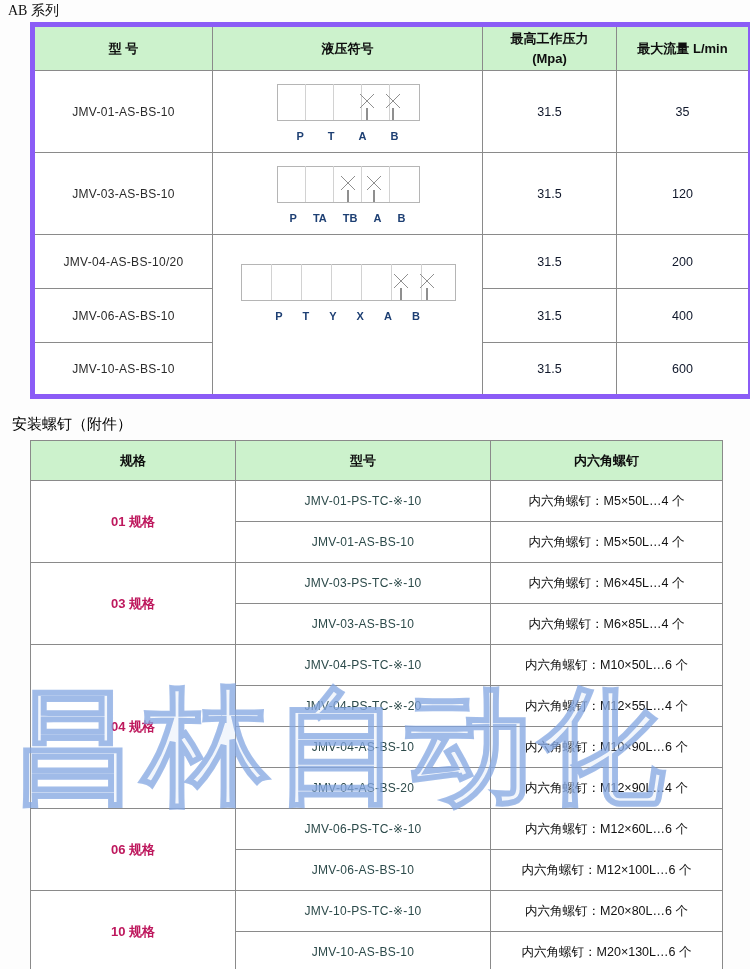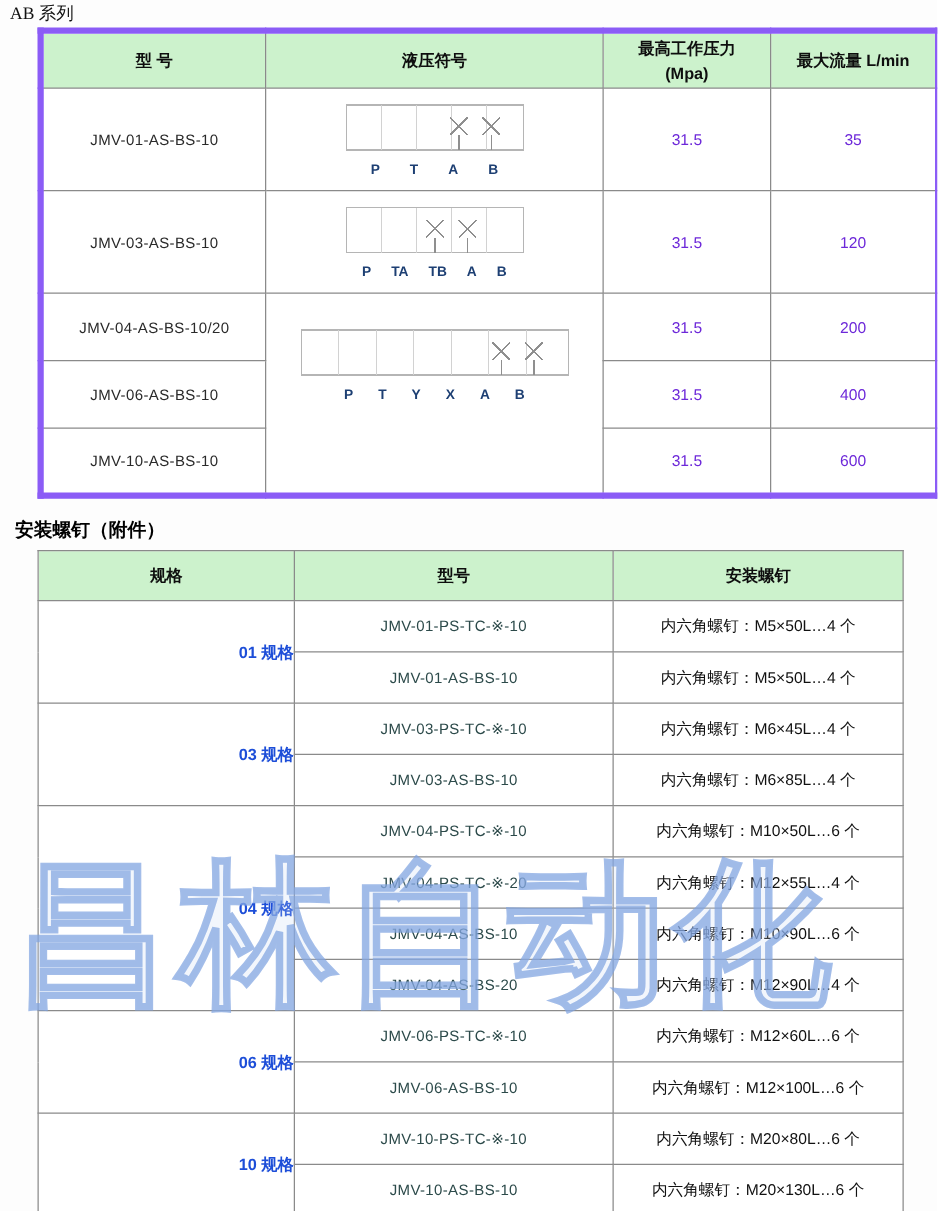--- a/index.html
+++ b/index.html
@@ -2,45 +2,45 @@
 <html><head>
 <meta charset="utf-8">
 <style>
   * { margin:0; padding:0; box-sizing:border-box; }
   html,body { background:#ffffff; }
   body { font-family:"Liberation Sans","DejaVu Sans",sans-serif; }
   .page { position:relative; width:750px; height:969px; background:#fdfdfd; overflow:hidden; }
 
   .series-title { position:absolute; left:8px; top:2px; font-size:14px; color:#111;
                   font-family:"Liberation Serif","DejaVu Serif",serif; }
-  .acc-title { position:absolute; left:12px; top:415px; font-size:15px; font-weight:bold; color:#000; }
+  .acc-title { position:absolute; left:12px; top:415px; font-size:15px; font-weight:normal; color:#000; }
 
   table { border-collapse:collapse; table-layout:fixed; background:#fff; }
   .t1 { position:absolute; left:30px; top:22px; width:718px; border:5px solid #8b5cf6; }
   .t2 { position:absolute; left:30px; top:440px; width:692px; border:1px solid #6f6f6f; }
   th, td { border:1px solid #8a8a8a; text-align:center; vertical-align:middle; color:#222; overflow:hidden; }
   th { background:#ccf2cc; font-size:13px; font-weight:bold; color:#0e0e0e; }
   .pre { white-space:pre-line; line-height:1.5; }
 
   .t1 th { height:46px; }
   .t1 .r-tall td { height:82px; }
   .t1 .r-short td { height:54px; }
   .t1 .model { font-size:12px; letter-spacing:.3px; color:#2a2a2a; }
-  .t1 .num { font-size:12.5px; color:#6d28d9; }
+  .t1 .num { font-size:12.5px; color:#0f172a; }
   .sym-cell { vertical-align:middle; }
   .sym-cell-merged { vertical-align:top; padding-top:26px; }
   .sym { display:flex; flex-direction:column; align-items:center; gap:3px; }
   .ports { display:flex; justify-content:center; font-size:11px; font-weight:bold; color:#1d3f73; }
   .ports-4 span { margin:0 12px; }
   .ports-5 span { margin:0 8px; }
   .ports-6 span { margin:0 10px; }
 
   .t2 th { height:40px; }
   .t2 td { height:41px; }
-  .t2 .spec { font-size:13px; font-weight:600; color:#1d4ed8;text-align:right; }
+  .t2 .spec { font-size:13px; font-weight:600; color:#be185d; }
   .t2 .model { font-size:12px; letter-spacing:.3px; color:#2c4a4a; }
   .t2 .screws { font-size:12.5px; font-weight:400; color:#111; }
 
   .wm { position:absolute; z-index:6; pointer-events:none; font-weight:bold;
         color:rgba(195,215,243,0.22);
         -webkit-text-stroke:2px rgba(128,164,224,0.72); }
   .wm-top { left:108px; top:92px; font-size:102px; letter-spacing:8px;
             font-family:"Liberation Sans",sans-serif; }
   .wm-bottom { left:11px; top:664px; font-size:126px; letter-spacing:6px; }
 
@@ -189,21 +189,21 @@
   <table class="t2">
     <colgroup>
       <col style="width:205px">
         <col style="width:255px">
         <col style="width:232px">
     </colgroup>
     <tbody>
     <tr>
       <th>规格</th>
       <th>型号</th>
-      <th>安装螺钉</th>
+      <th>内六角螺钉</th>
     </tr>
 
     <tr>
       <td class="spec" rowspan="2">01 规格</td>
       <td class="model">JMV-01-PS-TC-※-10</td>
       <td class="screws">内六角螺钉：M5×50L…4 个</td>
     </tr>
     <tr>
       <td class="model">JMV-01-AS-BS-10</td>
       <td class="screws">内六角螺钉：M5×50L…4 个</td>

